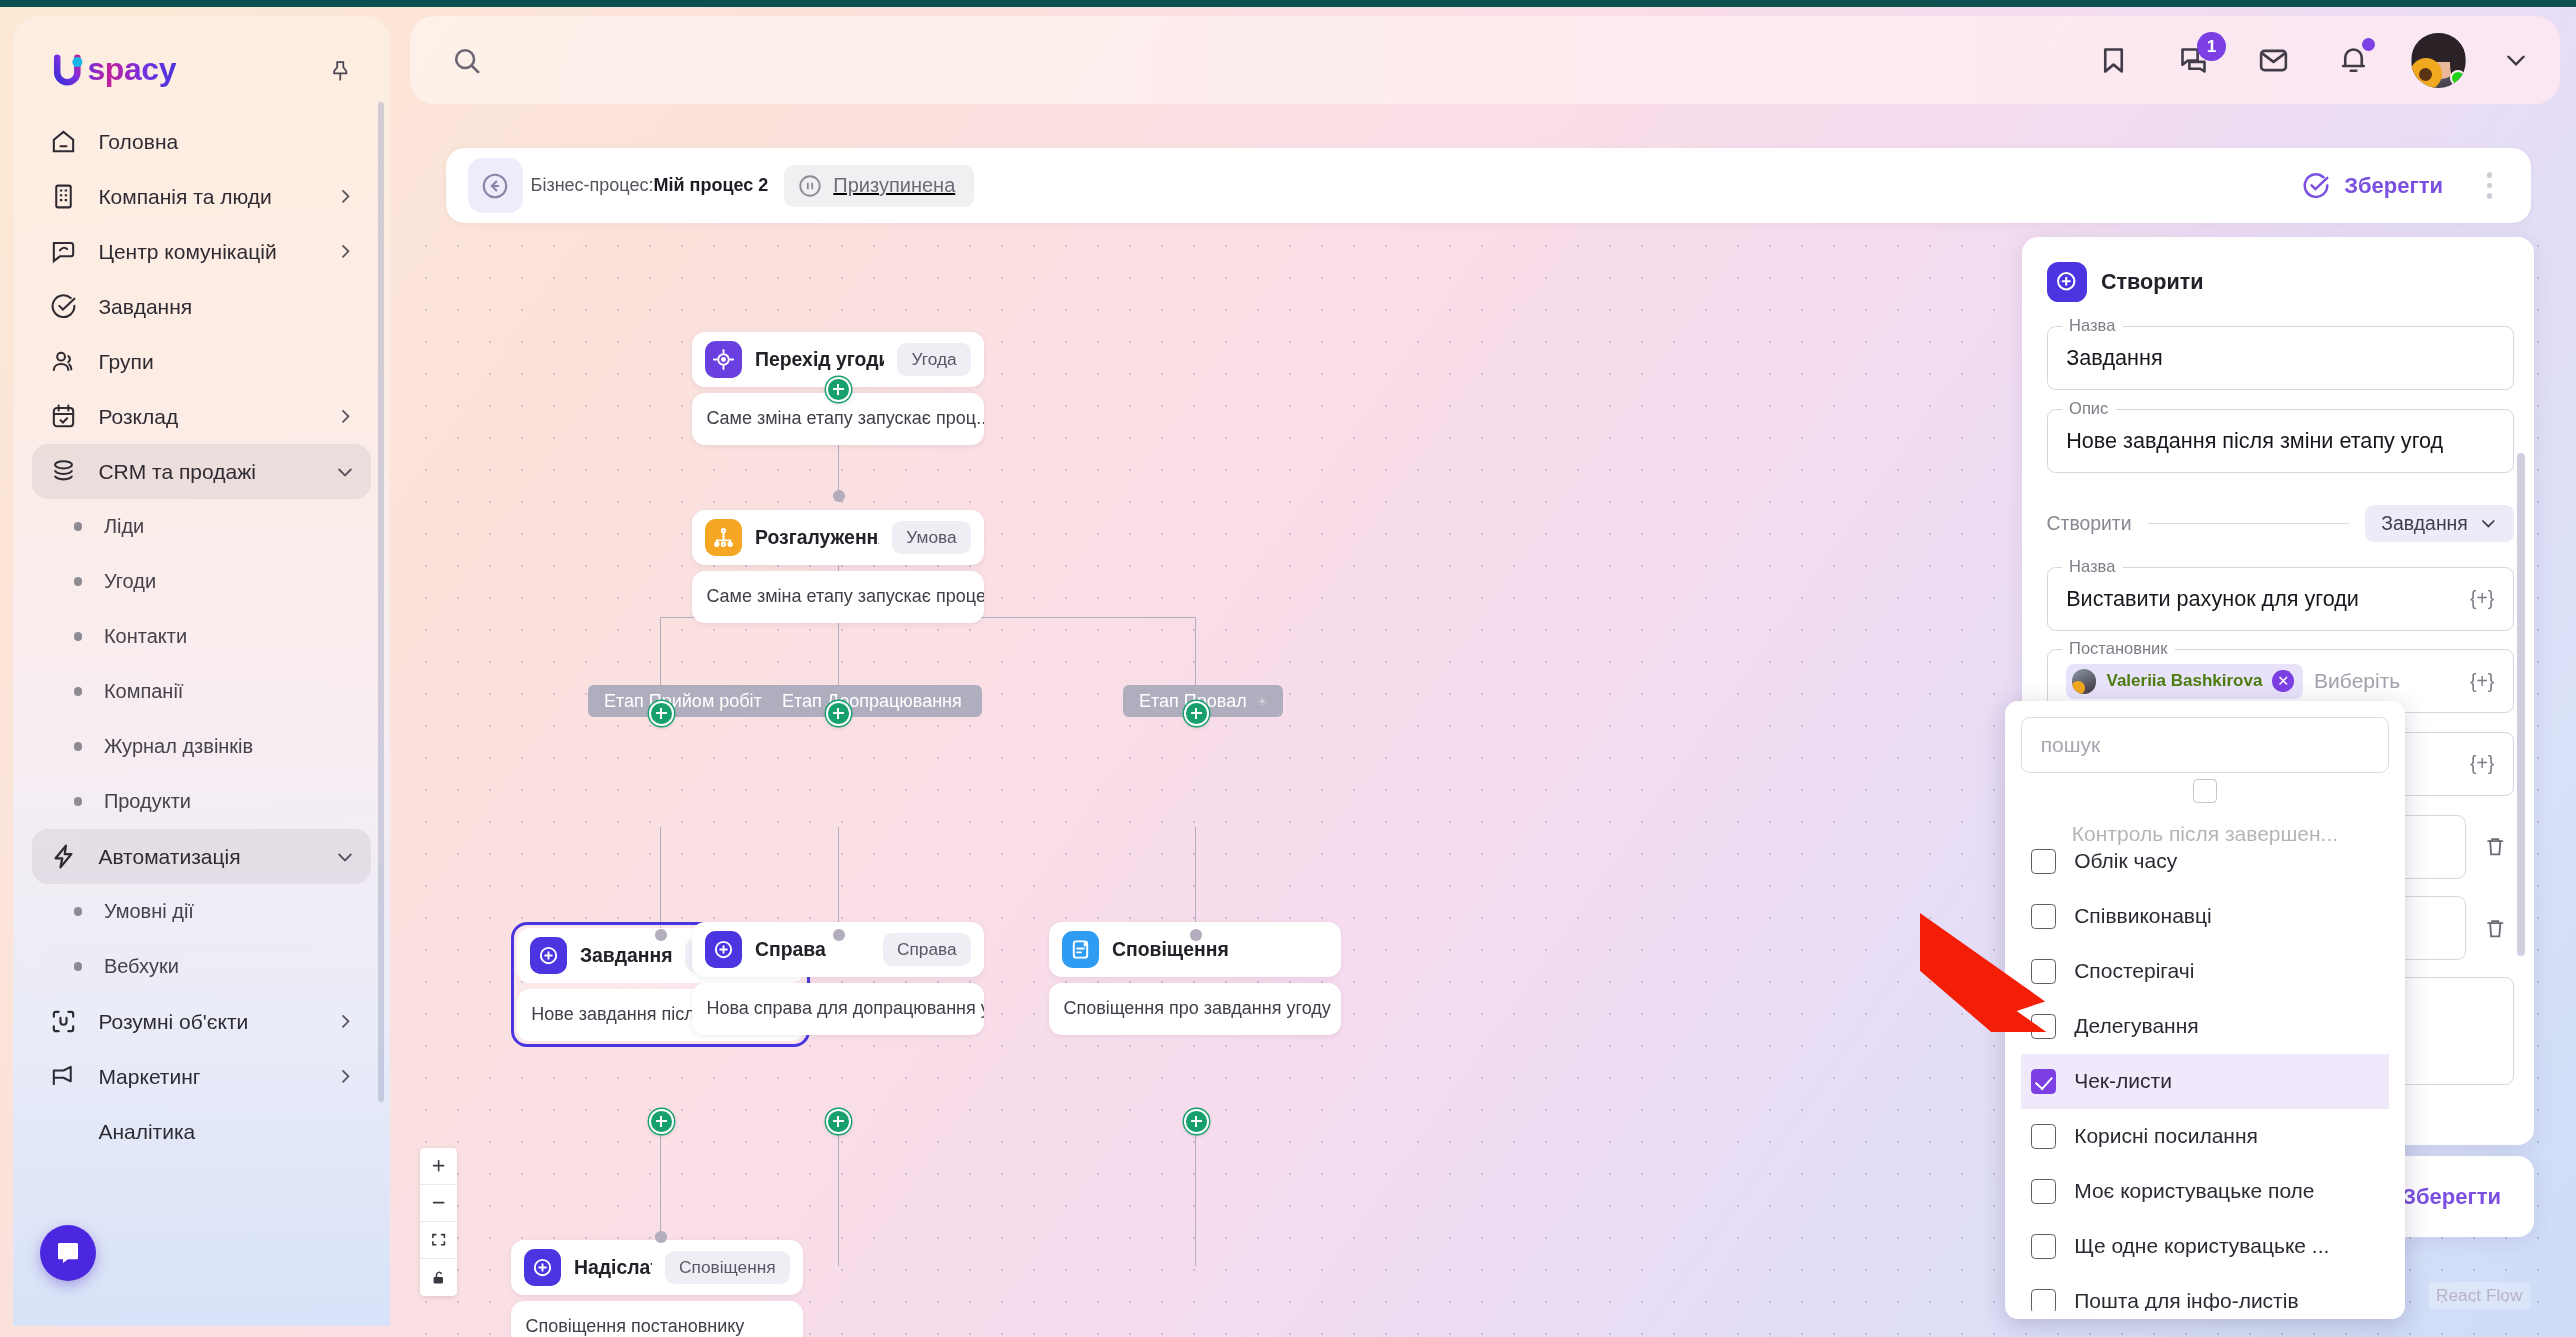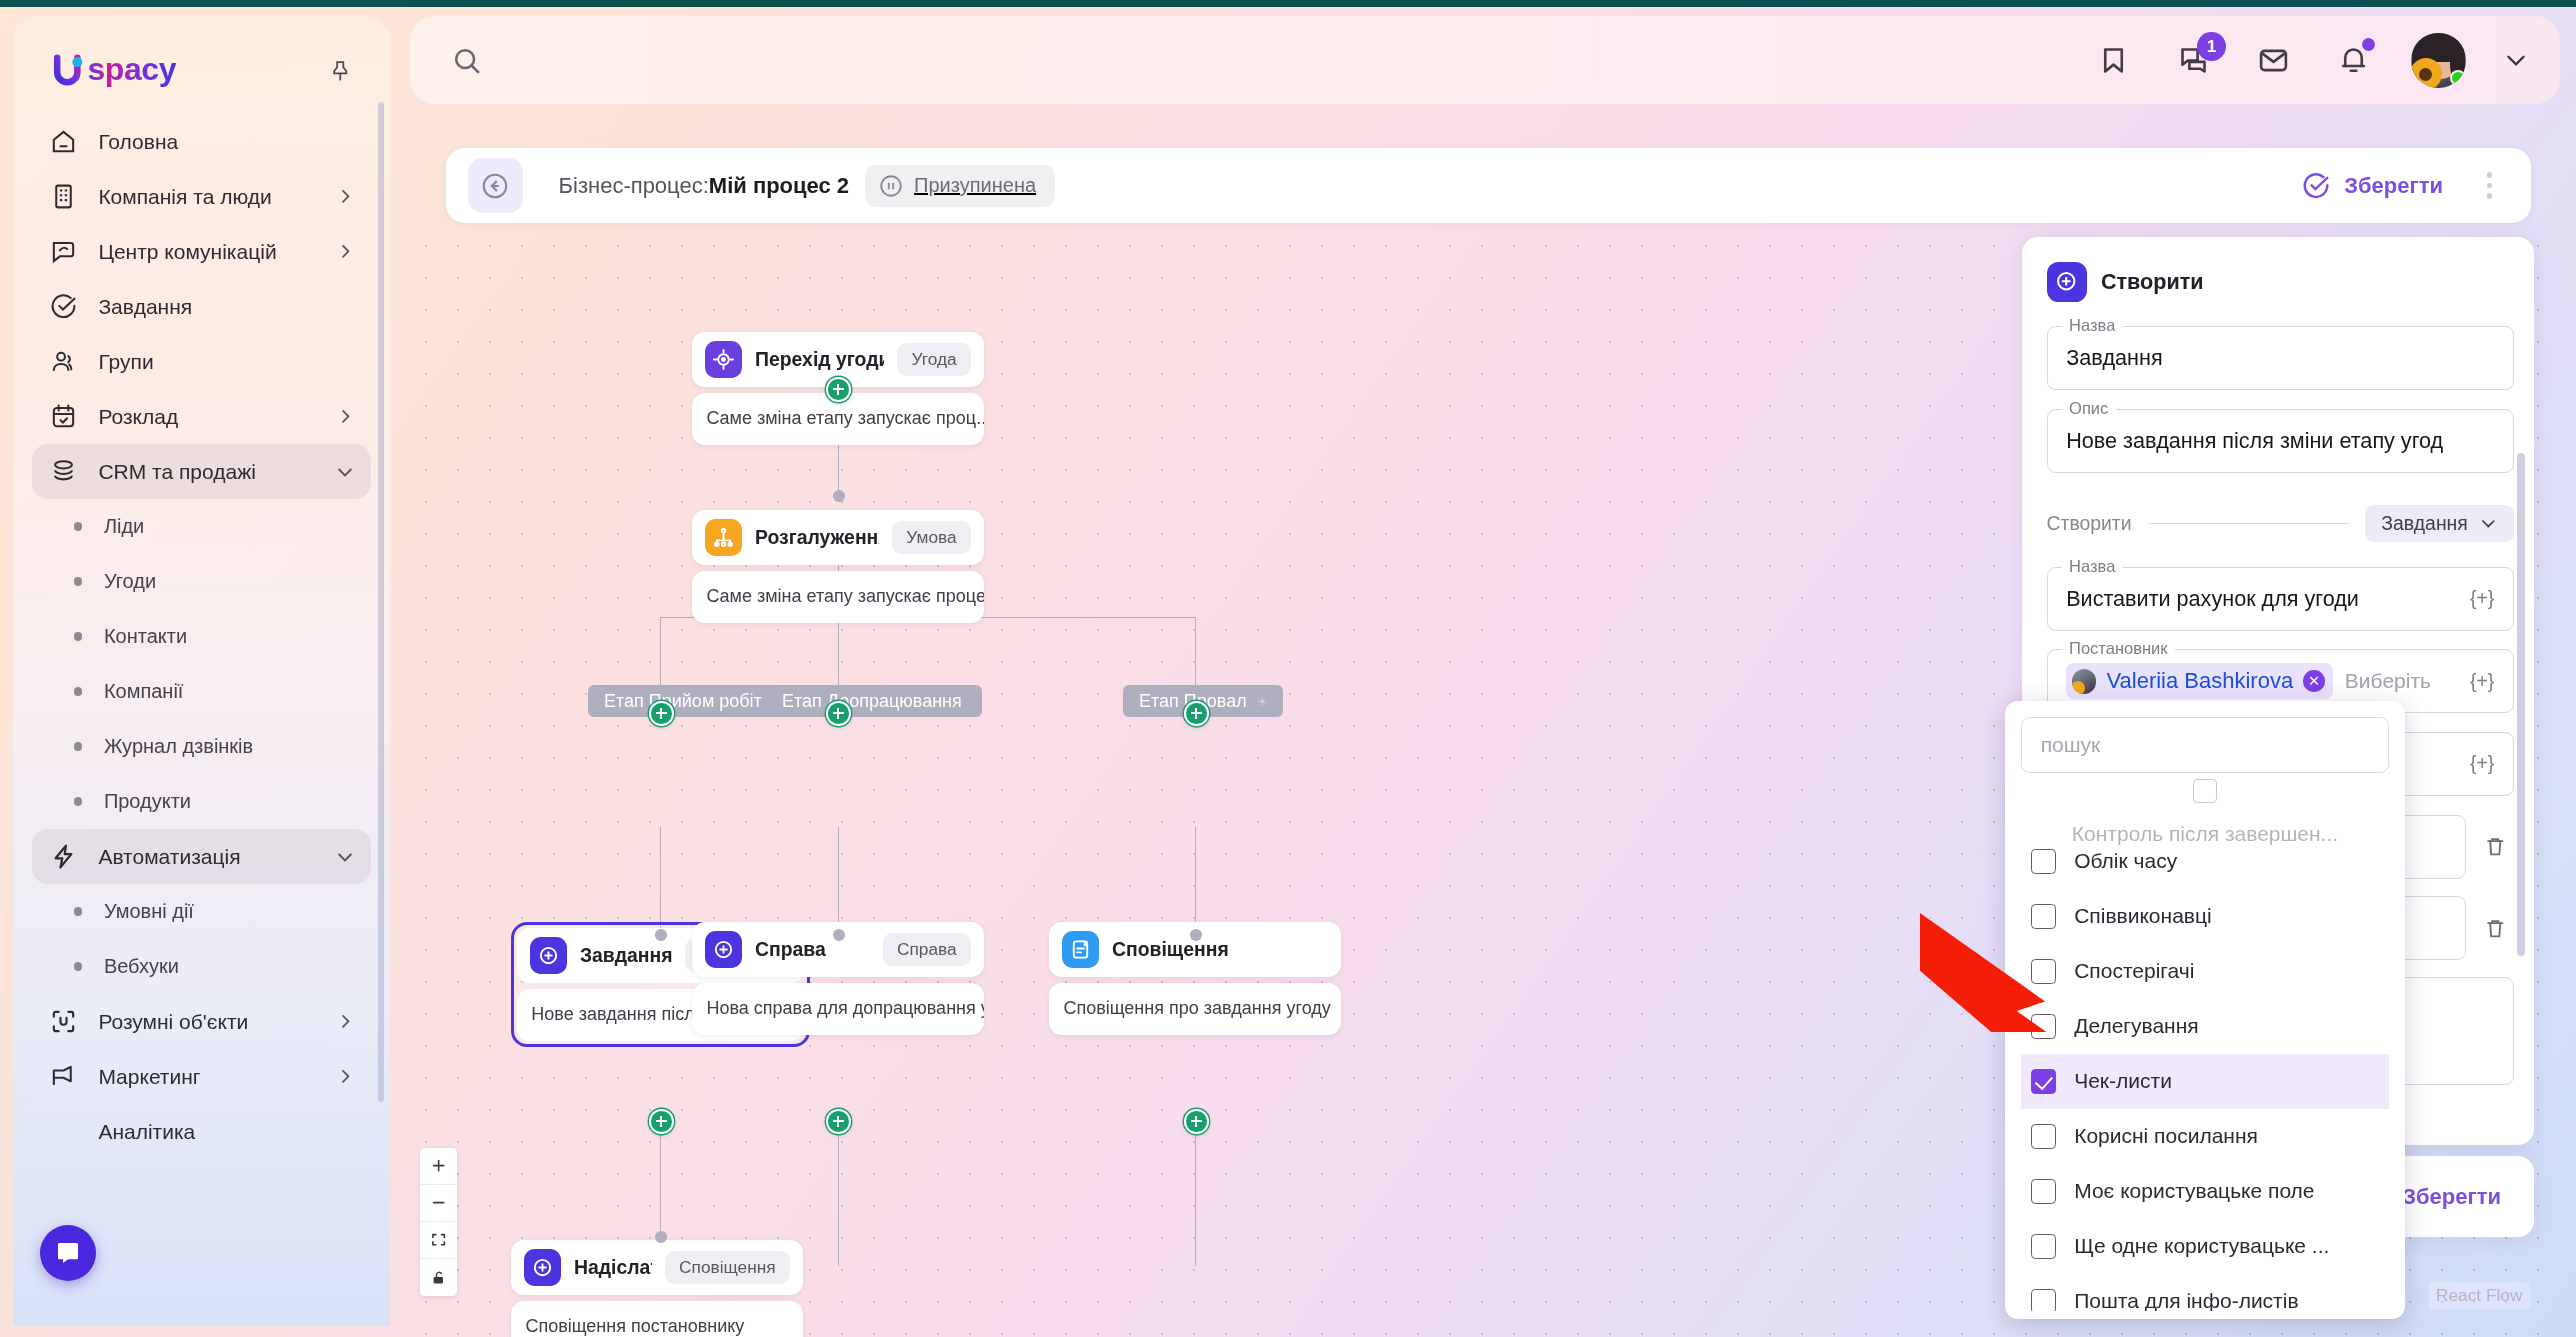--- a/index.html
+++ b/index.html
@@ -72,21 +72,21 @@
   .av-online { position:absolute; right:0px; bottom:1.4px; width:16px; height:16px; border-radius:50%; background:#21d317; border:2.2px solid #fdeef0; }
   .chev-big { width:29px; height:29px; display:flex; align-items:center; justify-content:center; cursor:pointer; }
 
   
   #procbar {
     position:absolute; left:446px; top:148px; right:45px; height:75px;
     background:#fff; border-radius:18.7px; display:flex; align-items:center; padding:0 27px 0 21.6px;
     box-shadow:0 1.4px 7.2px rgba(120,90,120,0.07);
   }
   .back-btn { width:55px; height:55px; border-radius:14.4px; background:#eeebfa; display:flex; align-items:center; justify-content:center; cursor:pointer; }
-  .proc-title { margin-left:36px; font-size:22px; color:#56525c; white-space:nowrap; }
+  .proc-title { margin-left:8px; font-size:18px; color:#56525c; white-space:nowrap; }
   .proc-title b { color:#1e1b23; font-weight:700; }
   .status-chip { margin-left:16px; display:flex; align-items:center; gap:10px; height:42px; padding:0 18.7px 0 13px; border-radius:10px; background:#f0f0f3; cursor:pointer;text-decoration:underline; }
   .status-chip span { font-size:20px; color:#6f6b76; }
   .save-btn { margin-left:auto; display:flex; align-items:center; gap:13px; cursor:pointer; }
   .save-btn span { font-size:22px; color:#7b4fe0; font-weight:600; }
   .kebab { margin-left:32px; width:29px; height:40px; display:flex; flex-direction:column; align-items:center; justify-content:center; gap:5px; cursor:pointer; }
   .kebab i { width:5.8px; height:5.8px; border-radius:50%; background:#cfcbd6; display:block; }
 
   
   #canvas { position:absolute; left:410px; top:230px; right:14.4px; bottom:0; overflow:hidden;
@@ -139,21 +139,21 @@
 
   .rp-sep { display:flex; align-items:center; gap:16px; margin: 32px 0 24.5px 0; }
   .rp-sep-label { font-size:19.4px; color:#8a8692; white-space:nowrap; }
   .rp-sep-line { flex:1; height:1.1px; background:#ddd9e3; }
   .rp-sep-sel { display:flex; align-items:center; gap:11.5px; background:#eeeaf8; border-radius:8.6px; padding:7.2px 16px; cursor:pointer; }
   .rp-sep-sel span { font-size:19.4px; color:#403c48; }
 
   .chip-person { display:inline-flex; align-items:center; gap:10px; background:#e9e2fb; border-radius:8px; padding:5px 8.6px 5px 5.8px; }
   .chip-av { width:24.5px; height:24.5px; border-radius:50%; background:linear-gradient(150deg,#8a9aa8,#3d3038); position:relative; overflow:hidden;}
   .chip-av::after{content:"";position:absolute;left:-1.4px;bottom:-1.4px;width:14.4px;height:14.4px;border-radius:50%;background:#f0a81e;}
-  .chip-name { font-size:22px; color:#1d4ed8; white-space:nowrap; }
+  .chip-name { font-size:17px; color:#4d7c0f; white-space:nowrap;font-weight:bold; }
   .chip-x { width:21.6px; height:21.6px; border-radius:50%; background:#7b3fe4; display:flex; align-items:center; justify-content:center; color:#fff; font-size:14.4px; font-weight:700; cursor:pointer; }
 
   .rp-scroll { position:absolute; right:8.6px; top:216px; width:8px; height:503px; border-radius:4.3px; background:#cfcfe0; }
 
   .rp-row-del { display:flex; align-items:center; margin-bottom:17.3px; gap:11.5px; }
   .rp-row-del .field { flex:1; margin-bottom:0; }
   .trash-btn { width:37px; height:37px; display:flex; align-items:center; justify-content:center; cursor:pointer; flex:0 0 37px;}
 
   .rp-bottom { position:absolute; left:0; right:0; bottom:-92px; height:81px; background:#fff; border-radius:16px;
       display:flex; align-items:center; justify-content:flex-end; padding:0 33px; box-shadow:0 2.9px 18.7px rgba(110,80,140,0.13); }

